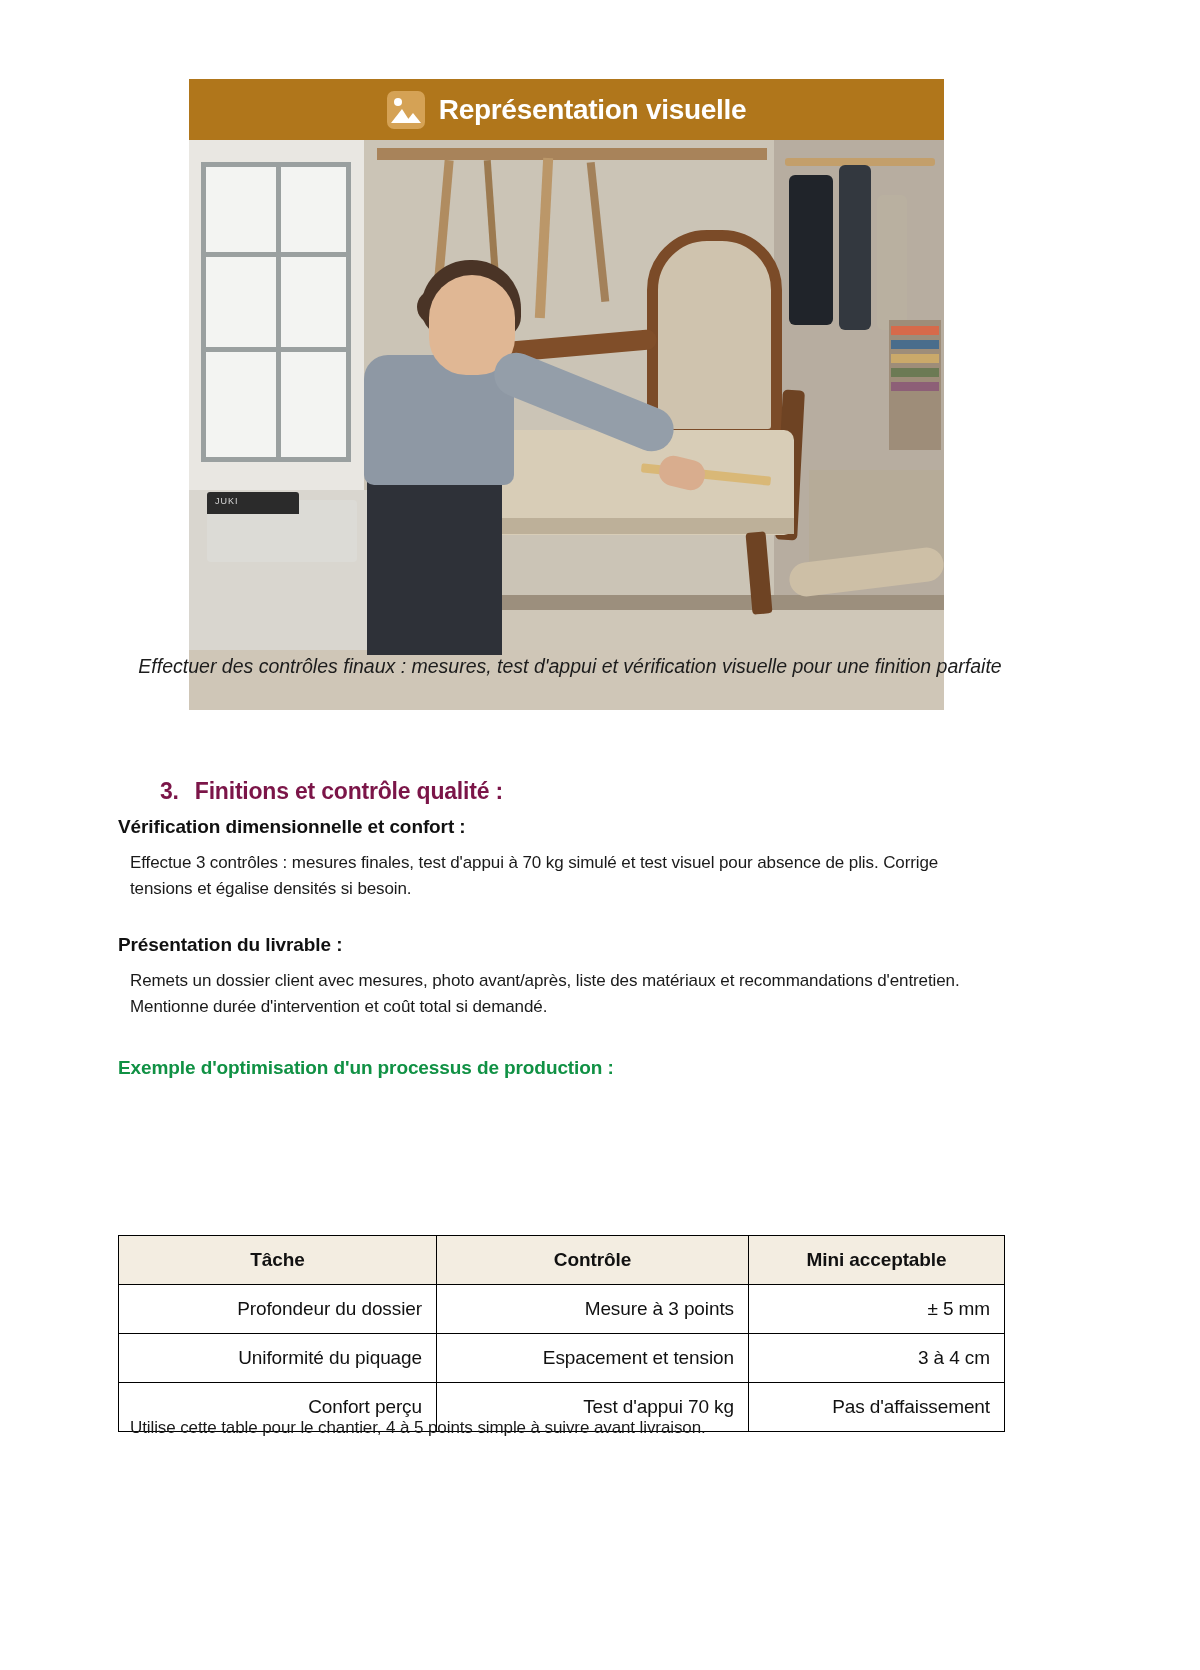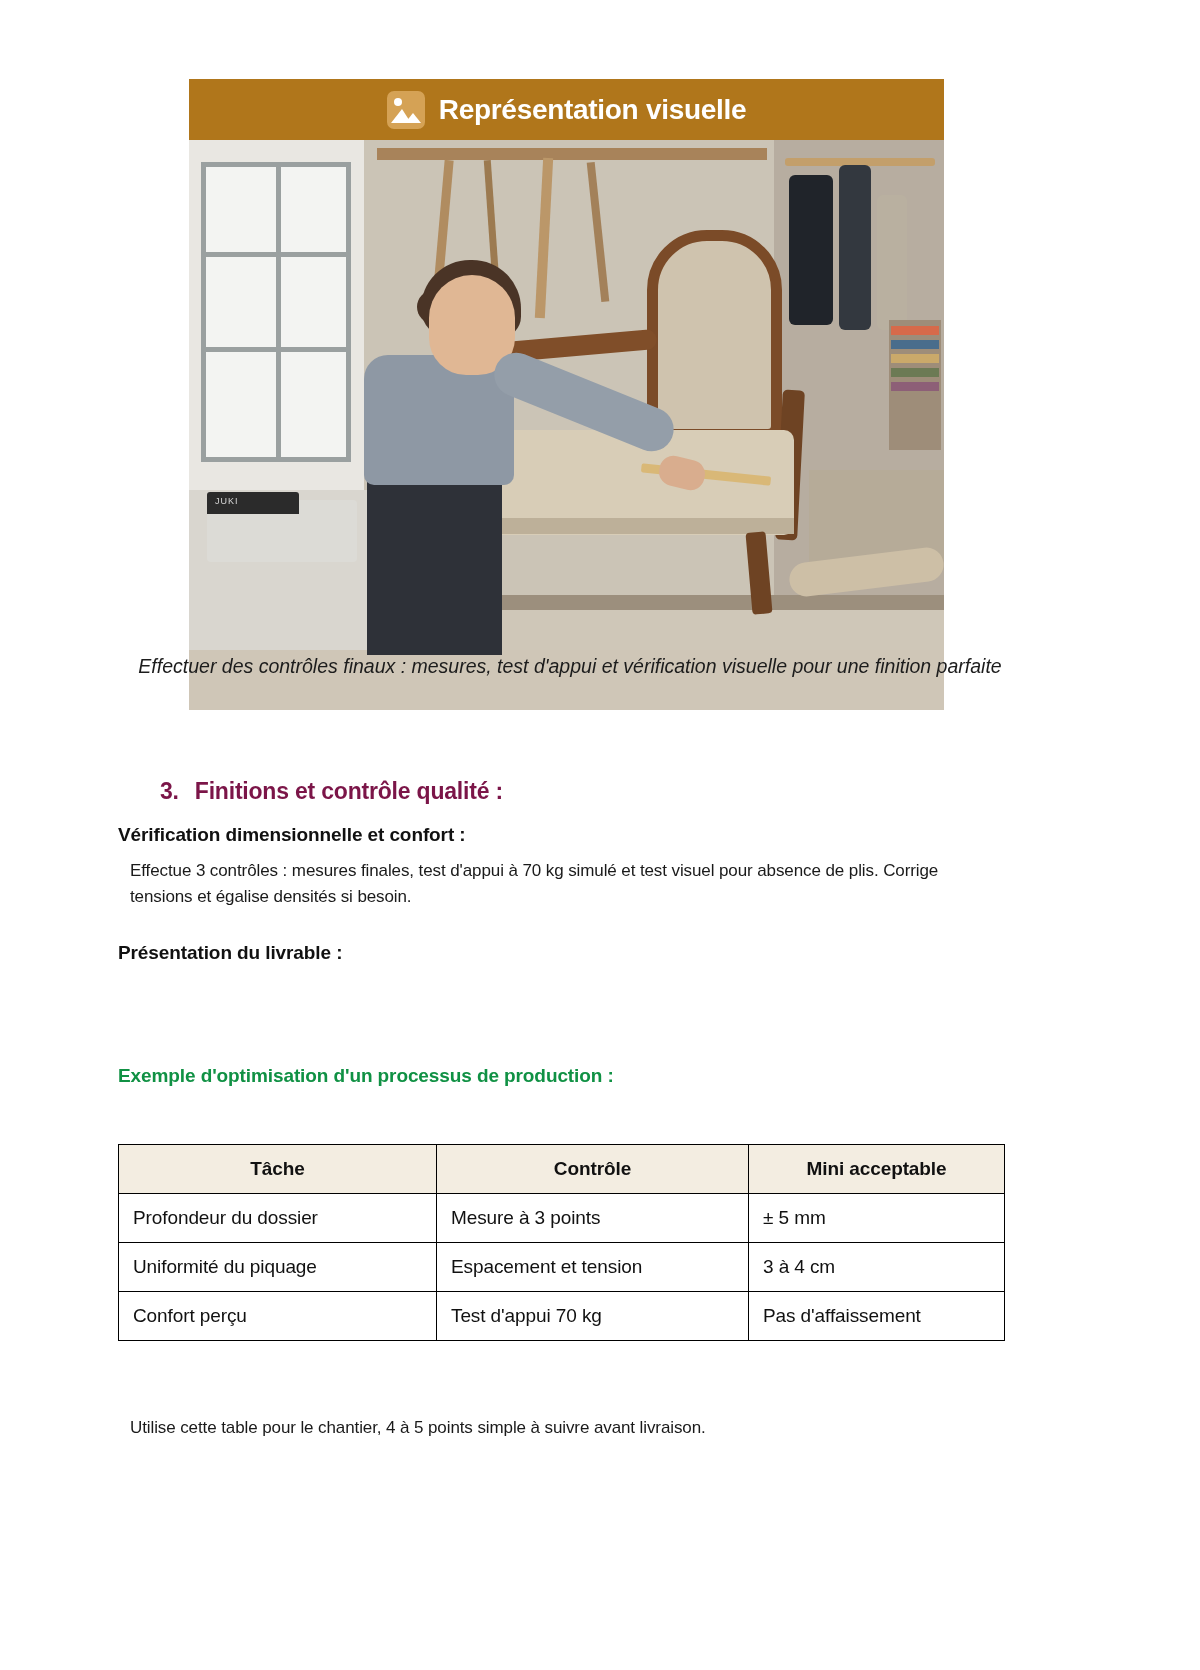--- a/index.html
+++ b/index.html
@@ -199,59 +199,59 @@
     color: #7b1548;
     letter-spacing: -0.2px;
   }
   .section-heading .num { margin-right: 16px; }
 
   .sub { position: absolute; left: 118px; width: 870px; }
   .sub-title {
     font-size: 19px;
     font-weight: 700;
     color: #111111;
-    margin: 12px 0 5px 0;
+    margin: 4px 0 5px 0;
     letter-spacing: -0.1px;
   }
   .sub-title.green { color: #109144; }
   .sub-body {
     font-size: 17px;
     line-height: 1.52;
     color: #1a1a1a;
     margin: 12px;
     letter-spacing: -0.1px;
   }
 
   .b1 { top: 812px; }
   .b2 { top: 930px; }
   .b3 { top: 1053px; }
   .b4 { top: 1403px; }
 
   
   .qtable {
     position: absolute;
     left: 118px;
-    top: 1144px;
+    top: 1235px;
     width: 886px;
     border-collapse: collapse;
     table-layout: fixed;
   }
   .qtable th, .qtable td {
     border: 1.6px solid #000000;
     padding: 13px 14px;
     font-size: 19px;
     color: #111111;
     letter-spacing: -0.1px;
   }
   .qtable th {
     background: #f3ede1;
     text-align: center;
     font-weight: 700;
   }
-  .qtable td { background: #ffffff; text-align: left; }
+  .qtable td { background: #ffffff; text-align: right; }
   .col-1 { width: 318px; }
   .col-2 { width: 312px; }
   .col-3 { width: 256px; }
 </style>
 </head>
 <body>
 
 <div class="page">
 
   <div class="visual-block">
@@ -336,20 +336,21 @@
     <span class="num">3.</span><span>Finitions et contrôle qualité :</span>
   </div>
 
   <div class="sub b1">
     <p class="sub-title">Vérification dimensionnelle et confort :</p>
     <p class="sub-body">Effectue 3 contrôles : mesures finales, test d'appui à 70 kg simulé et test visuel pour absence de plis. Corrige tensions et égalise densités si besoin.</p>
   </div>
 
   <div class="sub b2">
     <p class="sub-title">Présentation du livrable :</p>
+    <p class="sub-body">Remets un dossier client avec mesures, photo avant/après, liste des matériaux et recommandations d'entretien. Mentionne durée d'intervention et coût total si demandé.</p>
   </div>
 
   <div class="sub b3">
     <p class="sub-title green">Exemple d'optimisation d'un processus de production :</p>
   </div>
 
   <table class="qtable">
     <colgroup>
       <col class="col-1">
         <col class="col-2">

